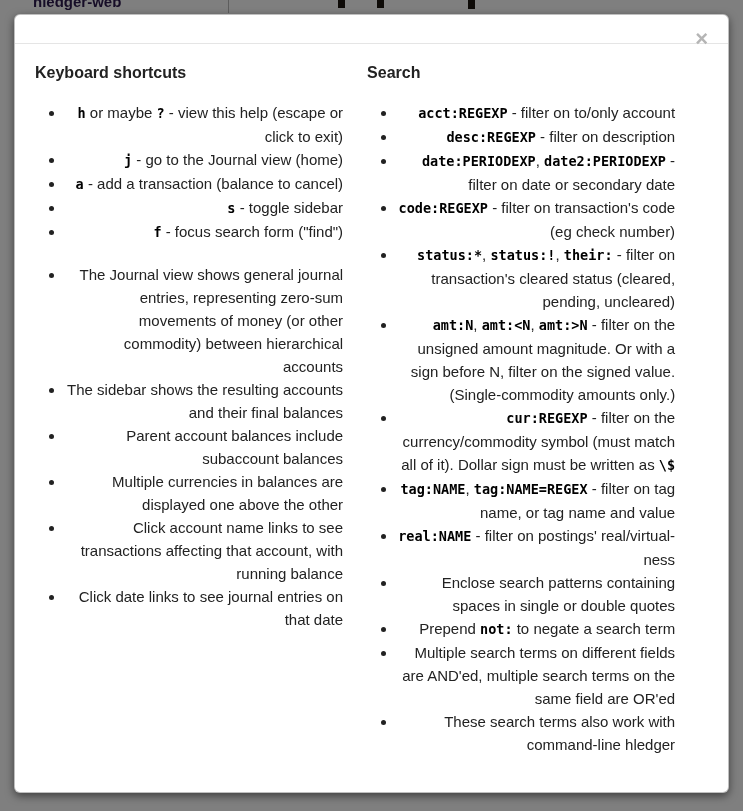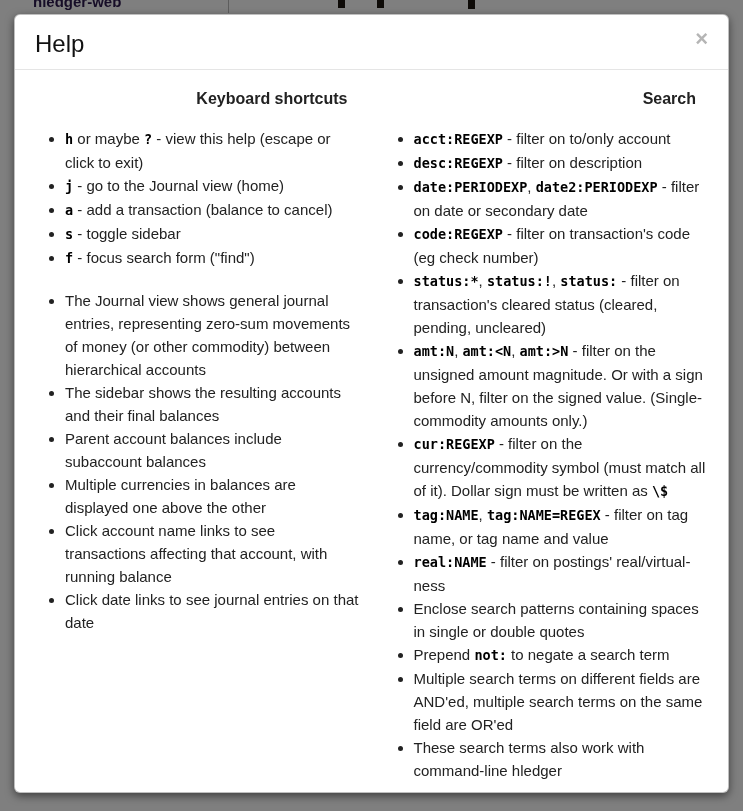--- a/index.html
+++ b/index.html
@@ -33,23 +33,23 @@
   .modal-title{margin:0;font-size:24px;font-weight:400;color:#111;line-height:26px;}
   .close{
     float:right;margin-top:-2px;padding:0;background:none;border:none;cursor:pointer;
     font-size:22px;font-weight:bold;color:#b5b5b5;line-height:20px;
     font-family:"Liberation Sans",sans-serif;
   }
   .modal-body{padding:20px;display:flex;}
   .col{width:50%;box-sizing:border-box;}
   .col-left{padding-right:12px;}
   .col-right{padding-left:12px;}
-  .col h4{margin:20px 12px 0;font-size:16px;font-weight:bold;color:#222;line-height:18px;text-align:right;}
+  .col h4{margin:20px 0 0;font-size:16px;font-weight:bold;color:#222;line-height:18px;}
   .col > h4:first-child{margin-top:0;}
-  .col ul{margin:19px 0 9px;padding-left:30px;}
+  .col ul{margin:19px 0 9px;padding-left:30px;text-align:right;}
   .col li{
     margin:0;font-size:15px;line-height:23px;color:#222;
   }
   .col li code{
     font-family:"DejaVu Sans Mono",monospace;font-weight:bold;
     font-size:13.5px;color:#000;
   }
 </style>
 </head>
 <body>
@@ -60,21 +60,20 @@
   <div class="frag f1"></div>
   <div class="frag f2"></div>
   <div class="frag f3"></div>
 </div>
 
 <div class="backdrop"></div>
 
 <div class="modal">
   <div class="modal-header">
     <button class="close">×</button>
-    <h3 class="modal-title">Help</h3>
   </div>
   <div class="modal-body">
     <div class="col col-left">
         <h4>Keyboard shortcuts</h4>
         <ul>
           <li><code>h</code><span> or maybe </span><code>?</code><span> - view this help (escape or click to exit)</span></li>
           <li><code>j</code><span> - go to the Journal view (home)</span></li>
           <li><code>a</code><span> - add a transaction (balance to cancel)</span></li>
           <li><code>s</code><span> - toggle sidebar</span></li>
           <li><code>f</code><span> - focus search form ("find")</span></li>
@@ -88,21 +87,21 @@
           <li><span>Click date links to see journal entries on that date</span></li>
         </ul>
       </div>
     <div class="col col-right">
         <h4>Search</h4>
         <ul>
           <li><code>acct:REGEXP</code><span> - filter on to/only account</span></li>
           <li><code>desc:REGEXP</code><span> - filter on description</span></li>
           <li><code>date:PERIODEXP</code><span>, </span><code>date2:PERIODEXP</code><span> - filter on date or secondary date</span></li>
           <li><code>code:REGEXP</code><span> - filter on transaction's code (eg check number)</span></li>
-          <li><code>status:*</code><span>, </span><code>status:!</code><span>, </span><code>status:</code><span> - filter on transaction's cleared status (cleared, pending, uncleared)</span></li>
+          <li><code>status:*</code><span>, </span><code>status:!</code><span>, </span><code>their:</code><span> - filter on transaction's cleared status (cleared, pending, uncleared)</span></li>
           <li><code>amt:N</code><span>, </span><code>amt:&lt;N</code><span>, </span><code>amt:&gt;N</code><span> - filter on the unsigned amount magnitude. Or with a sign before N, filter on the signed value. (Single-commodity amounts only.)</span></li>
           <li><code>cur:REGEXP</code><span> - filter on the currency/commodity symbol (must match all of it). Dollar sign must be written as </span><code>\$</code></li>
           <li><code>tag:NAME</code><span>, </span><code>tag:NAME=REGEX</code><span> - filter on tag name, or tag name and value</span></li>
           <li><code>real:NAME</code><span> - filter on postings' real/virtual-ness</span></li>
           <li><span>Enclose search patterns containing spaces in single or double quotes</span></li>
           <li><span>Prepend </span><code>not:</code><span> to negate a search term</span></li>
           <li><span>Multiple search terms on different fields are AND'ed, multiple search terms on the same field are OR'ed</span></li>
           <li><span>These search terms also work with command-line hledger</span></li>
         </ul>
       </div>

